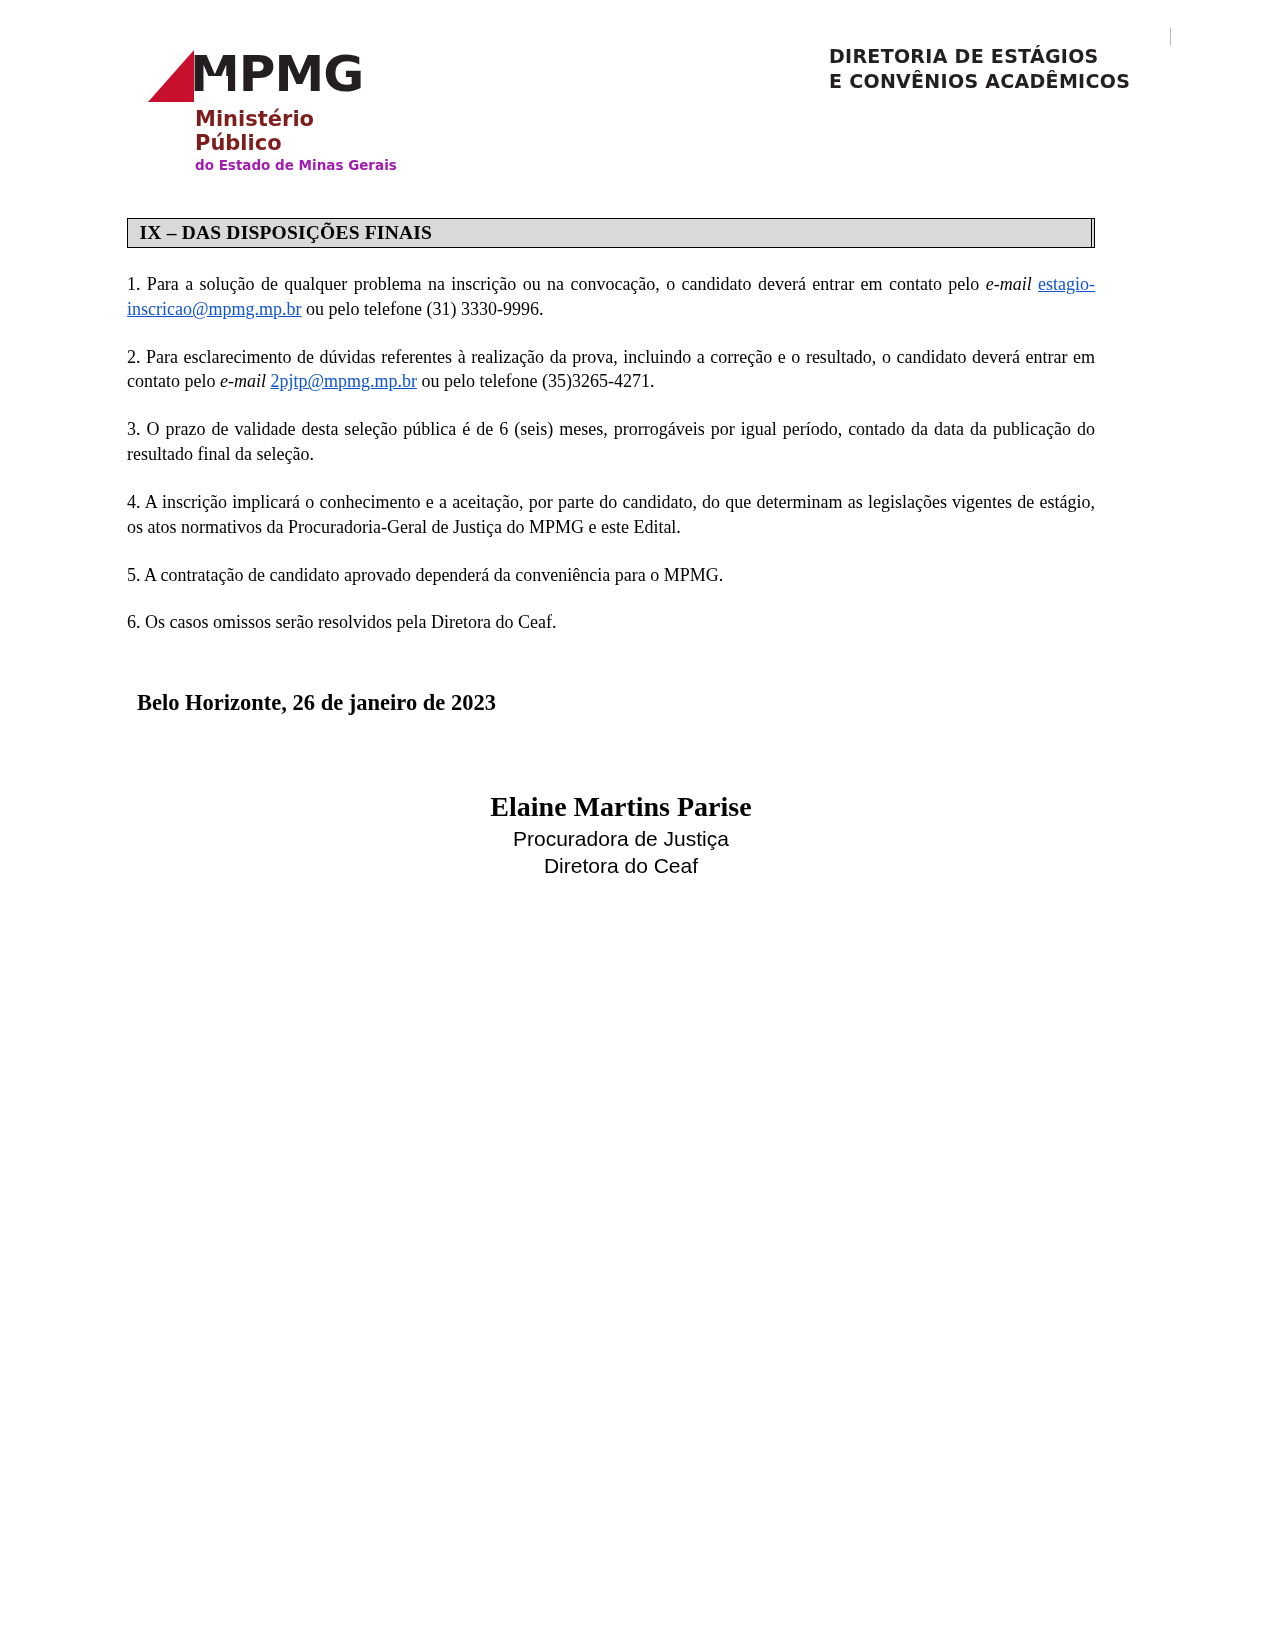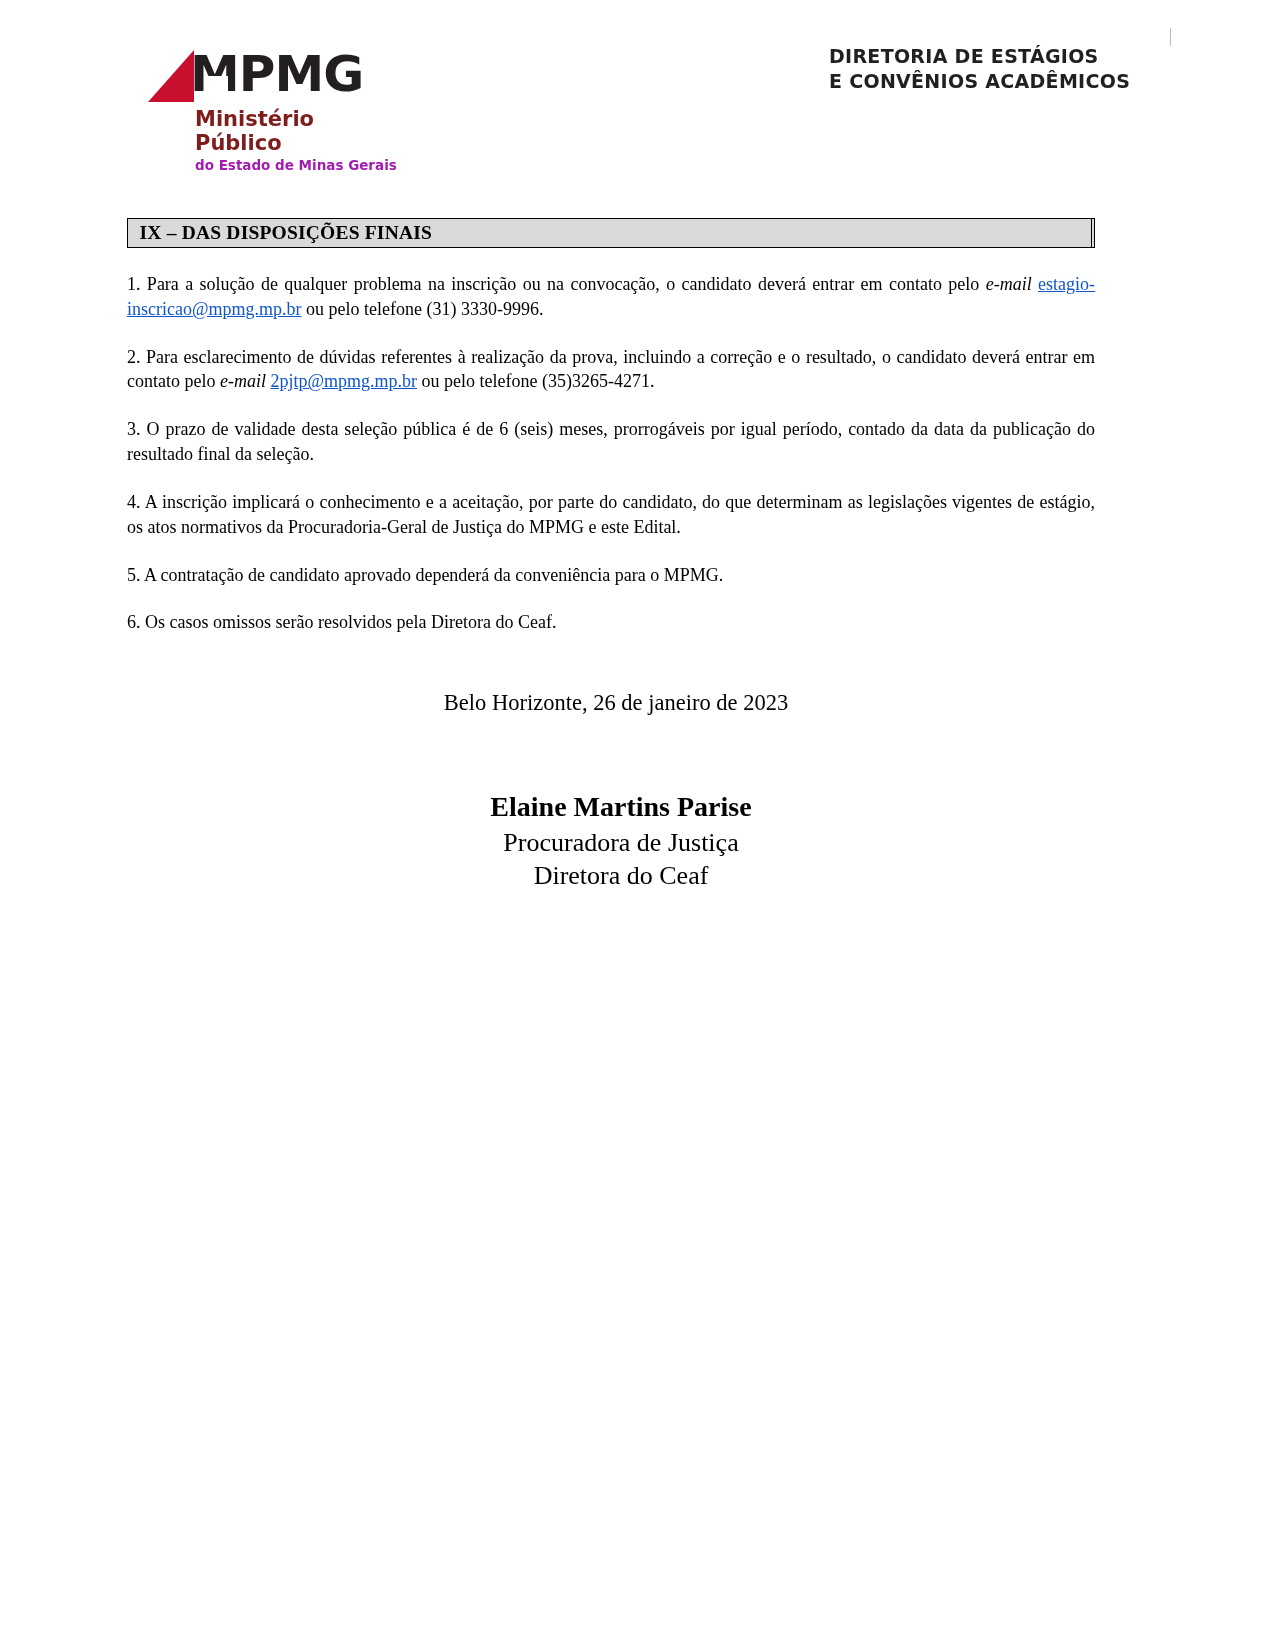--- a/index.html
+++ b/index.html
@@ -191,42 +191,43 @@
   }
   .it { font-style: italic; }
   .lnk {
     color: #1155cc;
     text-decoration: underline;
   }
 
   .date-line {
     font-family: "Liberation Serif", serif;
     font-size: 22.5px;
-    text-align: center;
+    text-align: left;
     margin: 55px 0 5px 0;
     padding-left: 10px;
+    font-weight: bold;
   }
 
   .sig-block {
     text-align: center;
     margin-top: 72px;
     padding-left: 20px;
   }
   .sig-block.second {
     margin-top: 58px;
   }
   .sig-name {
     font-family: "Liberation Serif", serif;
     font-weight: bold;
     font-size: 28px;
     line-height: 1.35;
   }
   .sig-role {
-    font-family: Liberation Serif, serif;
-    font-size: 26px;
+    font-family: Liberation Sans, sans-serif;
+    font-size: 21px;
     line-height: 1.28;
   }
 
   .right-notch {
     position: absolute;
     right: 104px;
     top: 28px;
     width: 1px;
     height: 18px;
     background: #b9b9b9;

